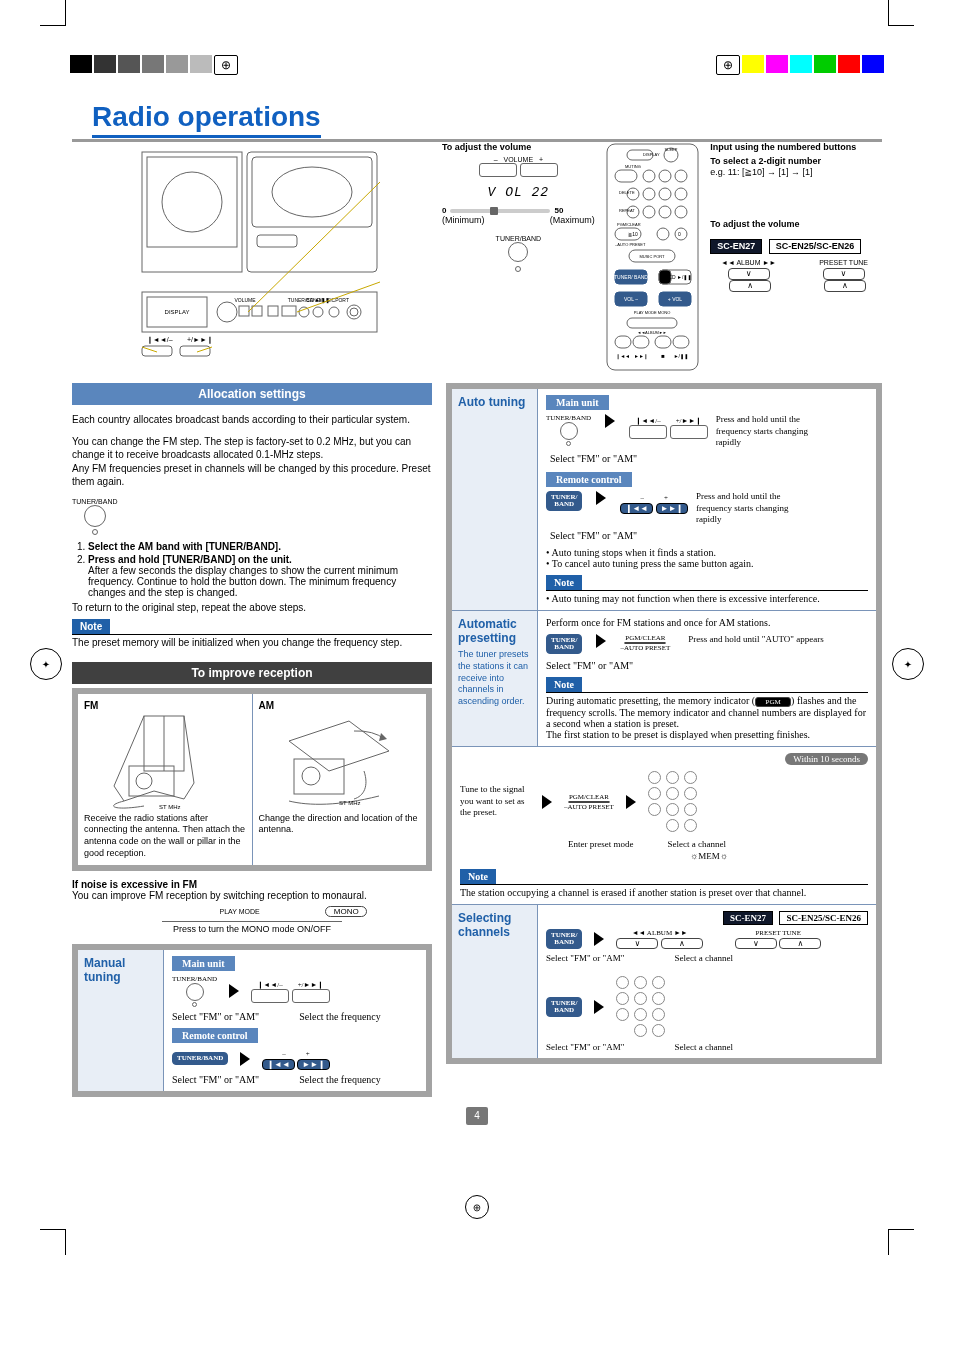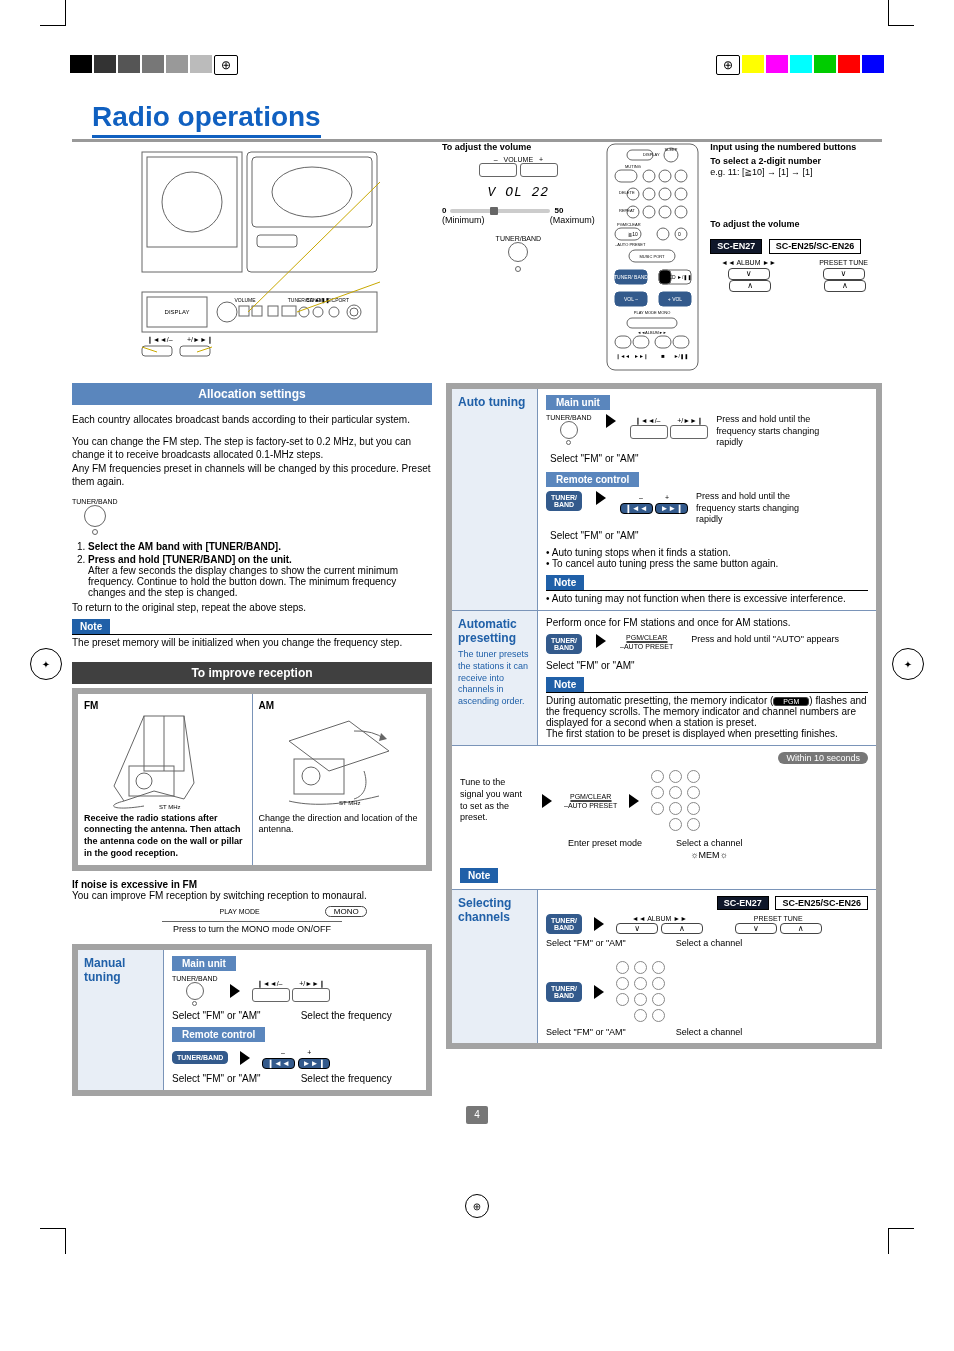--- a/index.html
+++ b/index.html
@@ -19,21 +19,21 @@
   .cols { display:flex; gap:14px; align-items:flex-start;}
   .left-col { width:360px; flex:0 0 360px; }
   .right-col { flex:1; }
   .panel-head { background:#2060a8; color:#fff; font-size:12px; font-weight:bold; padding:4px 10px; }
   .sub-bar { background:#5a86bd; color:#fff; font-size:10px; font-weight:bold; padding:2px 10px; display:inline-block;}
   .box { border:6px solid #a3a3a3; }
   .box .cell { border-top:1px solid #7a94b8; }
   .row-title { color:#2060a8; font-weight:bold; font-size:12px; }
   .row-sub { color:#2060a8; font-size:9px; line-height:1.3;}
   .divider-col { width:86px; flex:0 0 86px; background:#e8eef6; padding:6px 6px; box-sizing:border-box; border-right:1px solid #7a94b8;}
-  .content-col { flex:1; padding:6px 8px; }
+  .content-col { flex:1; padding:6px 8px;font-family:Liberation Serif, serif; }
   .rflex { display:flex; }
   .note-tab { background:#2060a8; color:#fff; font-weight:bold; font-size:10px; padding:2px 8px; display:inline-block; margin-top:6px;}
   .note-body { border-top:1px solid #000; padding-top:2px; margin-top:0;}
   .tiny-label { font-size:7px; text-align:center; }
   .pill { border:1px solid #444; border-radius:4px; padding:0 6px; display:inline-block; min-width:28px; text-align:center; font-size:8px;}
   .pill-fill { background:#335a8c; color:#fff; border:1px solid #335a8c; border-radius:4px; padding:0 4px; display:inline-block; font-size:8px; font-weight:bold;}
   .pill-fill2 { background:#335a8c; color:#fff; border:1px solid #000; border-radius:4px; padding:0 4px; display:inline-block; font-size:8px; font-weight:bold;}
   .tri { width:0; height:0; border-left:10px solid #000; border-top:7px solid transparent; border-bottom:7px solid transparent; display:inline-block; vertical-align:middle; margin:0 6px;}
   .btn-rect { border:1px solid #666; border-radius:3px; width:36px; height:12px; display:inline-block;}
   .slider { display:flex; align-items:center; gap:4px; font-size:8px;}
@@ -267,21 +267,21 @@
             <b>FM</b>
             <svg width="150" height="100" viewBox="0 0 150 100">
               <rect x="60" y="5" width="40" height="55" class="svg-illus"></rect>
               <line x1="80" y1="5" x2="80" y2="60" class="svg-illus"></line>
               <path d="M60 5 L30 75 L40 90 L70 80 L100 88 L110 72 L100 5" class="svg-illus"></path>
               <rect x="45" y="55" width="45" height="30" class="svg-illus"></rect>
               <circle cx="60" cy="70" r="8" class="svg-illus"></circle>
               <path d="M40 90 C20 95 30 100 60 95" class="svg-illus"></path>
               <text x="75" y="98" font-size="6">ST  MHz</text>
             </svg>
-            <div style="font-size:9px; line-height:1.3;font-weight:bold;">Receive the radio stations after connecting the antenna. Then attach the antenna code on the wall or pillar in the good reception.</div>
+            <div style="font-size:9px; line-height:1.3;">Receive the radio stations after connecting the antenna. Then attach the antenna code on the wall or pillar in the good reception.</div>
           </div>
           <div style="flex:1; padding:6px;">
             <b>AM</b>
             <svg width="150" height="100" viewBox="0 0 150 100">
               <path d="M30 30 L90 10 L130 40 L70 60 Z" class="svg-illus"></path>
               <rect x="35" y="48" width="50" height="35" class="svg-illus"></rect>
               <circle cx="52" cy="65" r="9" class="svg-illus"></circle>
               <path d="M30 90 C50 95 80 95 120 85 M105 60 C110 75 105 85 95 88" class="svg-illus"></path>
               <text x="80" y="94" font-size="6">ST  MHz</text>
               <path d="M95 20 A30 15 0 0 1 125 28" stroke="#666" fill="none"></path>
@@ -451,20 +451,21 @@
               </span>
             </div>
             <div style="display:flex; gap:14px; font-size:9px; align-items:center;">
               <span style="width:70px;"></span>
               <span style="width:10px;"></span>
               <span>Enter preset mode</span>
               <span style="margin-left:20px;">Select a channel</span>
             </div>
             <div style="text-align:center; font-size:9px; margin:2px 0 2px 90px;">☼MEM☼</div>
             <span class="note-tab">Note</span>
+            <div class="note-body">The station occupying a channel is erased if another station is preset over that channel.</div>
           </div>
         </div>
 
         <div class="rflex cell">
           <div class="divider-col">
             <div class="row-title">Selecting channels</div>
           </div>
           <div class="content-col">
             <div style="text-align:right;">
               <span class="model-tag inv">SC-EN27</span>

